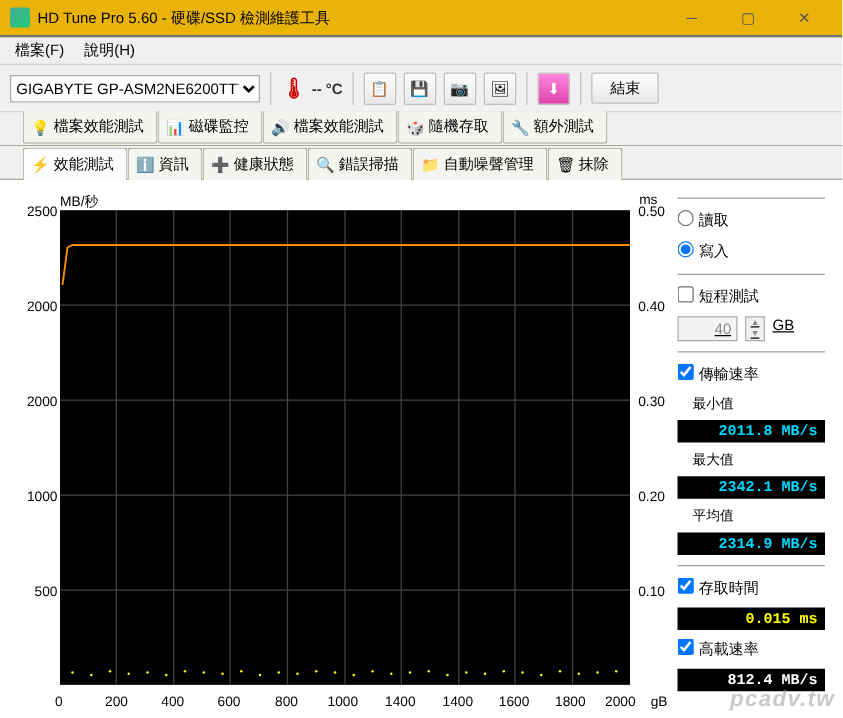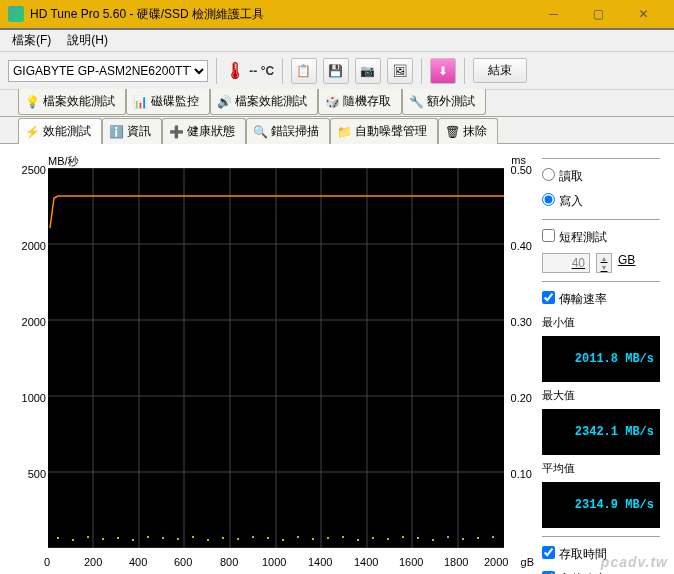--- a/index.html
+++ b/index.html
@@ -37,25 +37,25 @@
 .plot .yellow { fill: #ffff00; }
 .sidepanel { flex: 1; display: flex; flex-direction: column; gap: 6px; padding-top: 4px; }
 .startbtn { padding: 6px 30px; border: 1px solid #0078d7; background: #e5f1fb; cursor: pointer; align-self: center; }
 .radio-group, .chk { display: flex; align-items: flex-start; gap: 4px; padding: 1px 0; }
 .radio-group input, .chk input { margin: 0; }
 .divline { height: 1px; background: #a0a0a0; margin: 2px 0; }
 .sizerow { display: flex; align-items: flex-start; gap: 6px; text-decoration: underline; }
 .sizerow input { width: 48px; height: 20px; border: 1px solid #abadb3; text-align: right; padding-right: 4px; background: #f4f4f4; color: #888; }
 .sizerow .spin { width: 16px; height: 20px; border: 1px solid #abadb3; background: #f0f0f0; display: flex; flex-direction: column; }
 .sizerow .spin div { flex:1; display:flex; align-items:center; justify-content:center; font-size:7px; color:#888; }
-.statlabel { font-size: 11px; }
-.statval { background: #000; color: #00d7ff; font-family: 'Courier New', monospace; font-weight: bold; text-align: right; padding: 16px 6px; font-size: 12px; }
+.statlabel { font-size: 11px; margin-left: 12px; }
+.statval { background: #000; color: #00d7ff; font-family: 'Courier New', monospace; font-weight: bold; text-align: right; padding: 2px 6px; font-size: 12px; }
 .statval.yellow { color: #ffff00; }
 .statval.white { color: #fff; }
-.watermark { position: absolute; right: 6px; bottom: 4px; font-size: 14px; color: rgba(150,150,150,0.5); font-style: italic; font-weight: bold; letter-spacing: 1px; }
+.watermark { position: absolute; right: 6px; bottom: 4px; font-size: 18px; color: rgba(150,150,150,0.5); font-style: italic; font-weight: bold; letter-spacing: 1px; }
 </style>
 </head>
 <body>
 
 <div class="titlebar">
   <span class="icon"></span>
   <span class="title">HD Tune Pro 5.60 - 硬碟/SSD 檢測維護工具</span>
   <div class="winbtns">
     <div class="winbtn">─</div>
     <div class="winbtn">▢</div>
@@ -257,20 +257,21 @@
     <div class="statval">2011.8 MB/s</div>
     <div class="statlabel">最大值</div>
     <div class="statval">2342.1 MB/s</div>
     <div class="statlabel">平均值</div>
     <div class="statval">2314.9 MB/s</div>
     <div class="divline"></div>
     <label class="chk">
         <input type="checkbox" checked="" style="">
         <span>存取時間</span>
       </label>
+    <div class="statval yellow">0.015 ms</div>
     <label class="chk">
         <input type="checkbox" checked="" style="">
         <span>高載速率</span>
       </label>
     <div class="statval white">812.4 MB/s</div>
 
   </div>
 </div>
 
 <div class="watermark">pcadv.tw</div>

